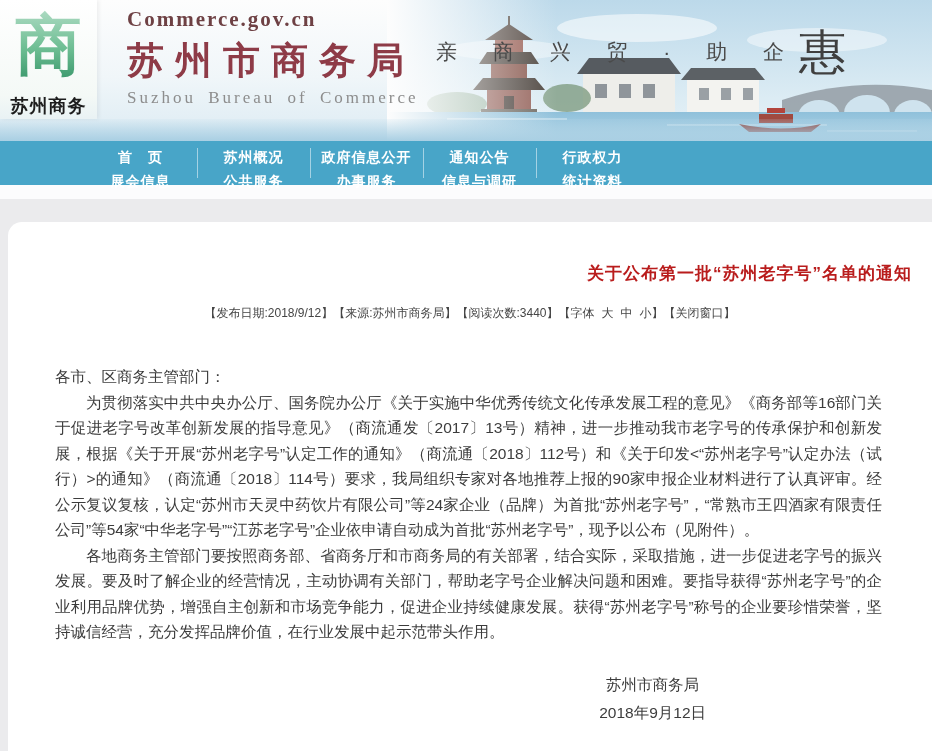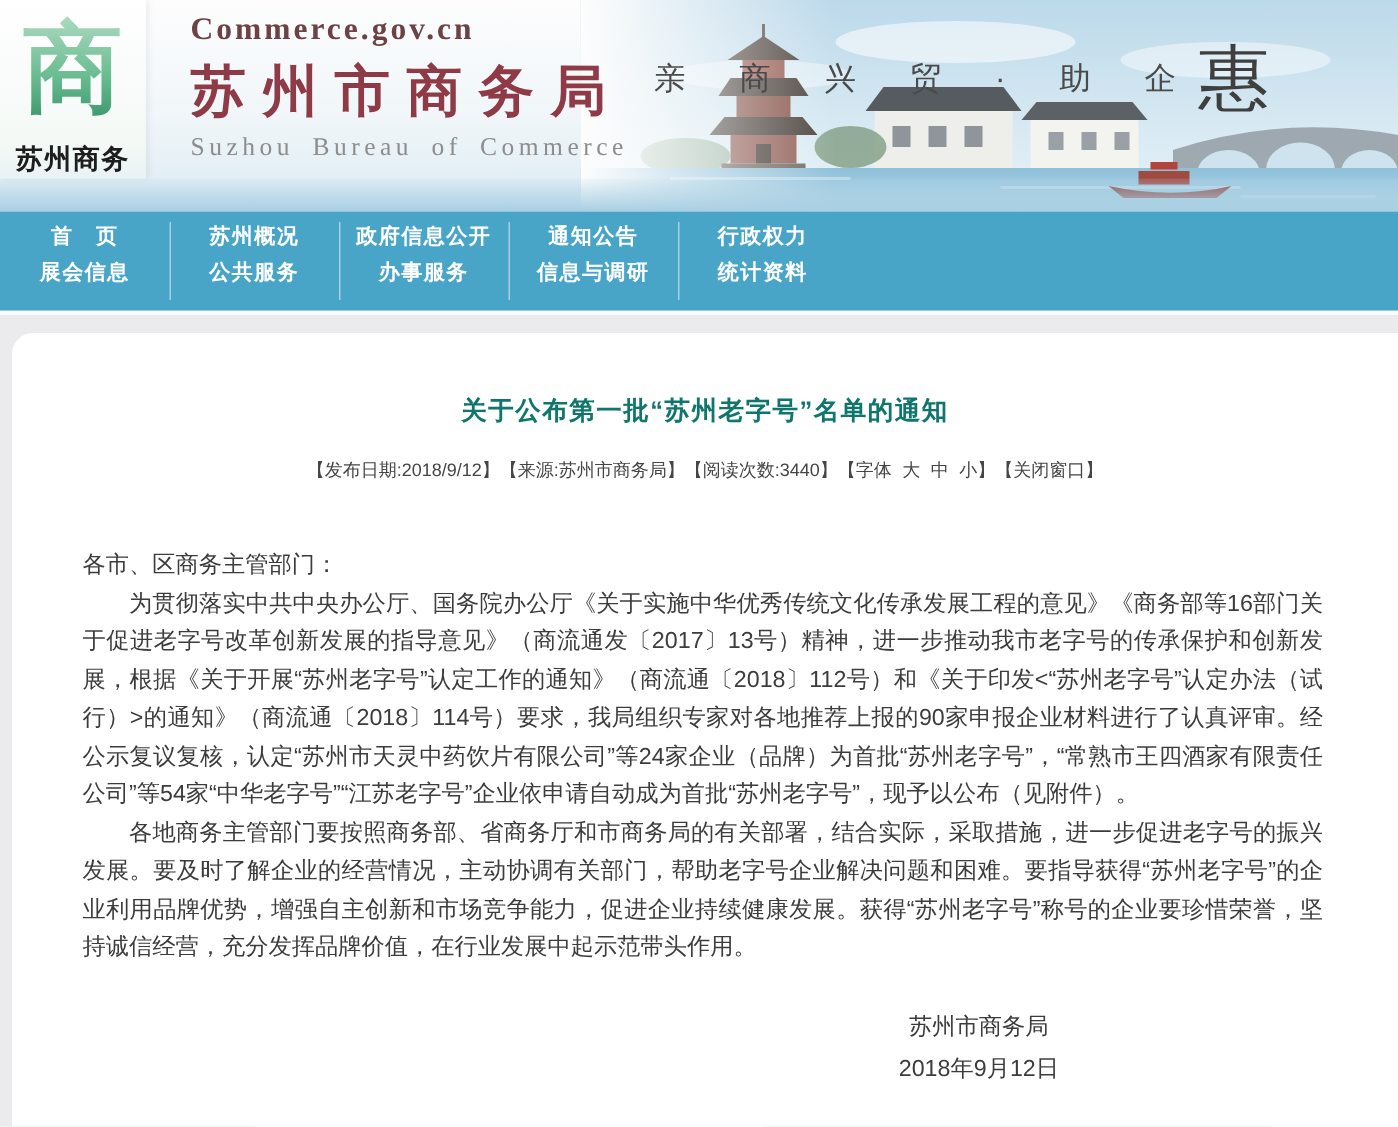--- a/index.html
+++ b/index.html
@@ -43,40 +43,40 @@
   .brand-sub{
     margin-top:2px;font-family:"Liberation Serif","DejaVu Serif",serif;
     font-size:17px;color:#8d8d8d;letter-spacing:3px;word-spacing:5px;
   }
   .water-band{
     position:absolute;left:0;right:0;bottom:0;height:22px;z-index:3;
     background:linear-gradient(180deg,rgba(190,219,235,0.15),#a9cfe3);
   }
   
   .nav{
-    height:66px;background:#48a5c8;display:flex;z-index:6;position:relative;
+    height:44px;background:#48a5c8;display:flex;padding-left:84px;z-index:6;position:relative;
   }
   .nav-col{width:113px;position:relative;padding-top:4px;}
   .nav-col + .nav-col::before{
     content:"";position:absolute;left:0;top:7px;bottom:7px;width:1px;background:rgba(255,255,255,0.5);
   }
   .nav a{
     display:block;height:24px;line-height:24px;text-align:center;
     color:#ffffff;font-size:14px;font-weight:bold;text-decoration:none;letter-spacing:1px;
   }
   .band-white{height:14px;background:#fcfcfd;}
   
   .lower{position:absolute;top:210px;left:0;right:0;bottom:0;background:#ebebed;}
   .card{
     position:absolute;top:12px;left:8px;right:0;bottom:0;background:#ffffff;
     border-radius:14px 0 0 0;
   }
   .article-title{
-    margin:40px 20px 0;text-align:center;
-    font-size:17px;font-weight:bold;color:#0f766e;letter-spacing:1px;
+    margin:40px 20px 0;text-align:right;
+    font-size:17px;font-weight:bold;color:#b91c1c;letter-spacing:1px;
   }
   .meta{
     margin-top:20px;text-align:center;font-size:12px;color:#454545;white-space:nowrap;
   }
   .meta a{color:#454545;text-decoration:none;cursor:pointer;}
   .meta .fs-opt{margin-left:7px;}
   .article-body{
     margin:42px 50px 0 47px;font-size:15.5px;line-height:25.5px;color:#3c3c3c;
     text-align:justify;
   }

